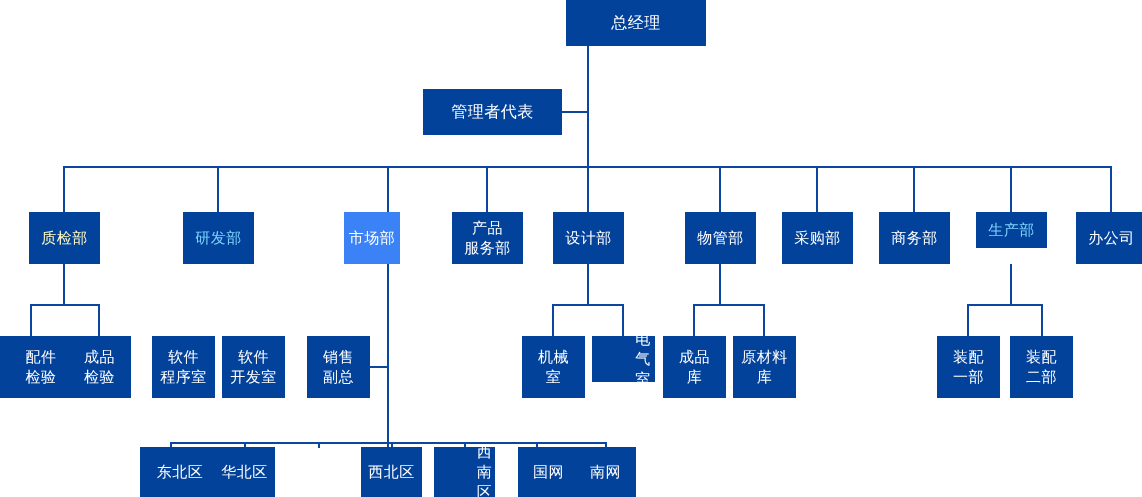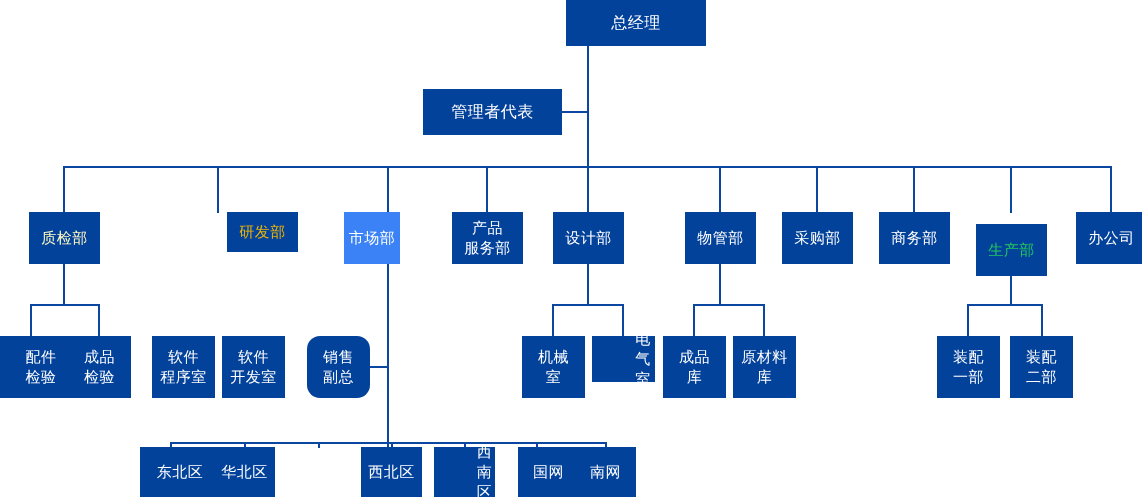--- a/index.html
+++ b/index.html
@@ -82,39 +82,39 @@
     <div class="conn v" style="left: 170px; top: 442px; background: rgb(11, 70, 160); height: 6px;"></div>
     <div class="conn v" style="left: 244px; top: 442px; background: rgb(11, 70, 160); height: 6px;"></div>
     <div class="conn v" style="left: 318px; top: 442px; background: rgb(11, 70, 160); height: 6px;"></div>
     <div class="conn v" style="left: 391px; top: 442px; background: rgb(11, 70, 160); height: 6px;"></div>
     <div class="conn v" style="left: 464px; top: 442px; background: rgb(11, 70, 160); height: 6px;"></div>
     <div class="conn v" style="left: 536px; top: 442px; background: rgb(11, 70, 160); height: 6px;"></div>
     <div class="conn v" style="left: 605px; top: 442px; background: rgb(11, 70, 160); height: 6px;"></div>
     <div class="node big" style="left: 518px; top: 0px; width: 140px; height: 46px; background: rgb(3, 66, 155); color: rgb(255, 255, 255); margin-left: 48px;">总经理</div>
     <div class="node big" style="left: 423px; top: 89px; width: 139px; height: 46px; background: rgb(3, 66, 155); color: rgb(255, 255, 255);">管理者代表</div>
     <div class="node" style="left: 29px; top: 212px; width: 71px; height: 52px; background: rgb(3, 66, 155); color: #fef9c3;">质检部</div>
-    <div class="node" style="left: 183px; top: 212px; width: 71px; height: 40px; background: rgb(3, 66, 155); color: #eab308; margin-left: 44px;">研发部</div>
+    <div class="node" style="left: 183px; top: 212px; width: 71px; height: 52px; background: rgb(3, 66, 155); color: #7dd3fc;">研发部</div>
     <div class="node" style="left: 344px; top: 212px; width: 56px; height: 52px; background: #3b82f6; color: rgb(255, 255, 255);">市场部</div>
     <div class="node" style="left: 452px; top: 212px; width: 71px; height: 52px; background: rgb(3, 66, 155); color: rgb(255, 255, 255);">产品
 服务部</div>
     <div class="node" style="left: 553px; top: 212px; width: 71px; height: 52px; background: rgb(3, 66, 155); color: rgb(255, 255, 255);">设计部</div>
     <div class="node" style="left: 685px; top: 212px; width: 71px; height: 52px; background: rgb(3, 66, 155); color: rgb(255, 255, 255);">物管部</div>
     <div class="node" style="left: 782px; top: 212px; width: 71px; height: 52px; background: rgb(3, 66, 155); color: rgb(255, 255, 255);">采购部</div>
     <div class="node" style="left: 879px; top: 212px; width: 71px; height: 52px; background: rgb(3, 66, 155); color: rgb(255, 255, 255);">商务部</div>
-    <div class="node" style="left: 976px; top: 224px; width: 71px; height: 52px; background: rgb(3, 66, 155); color: #22c55e;">生产部</div>
+    <div class="node" style="left: 976px; top: 212px; width: 71px; height: 36px; background: rgb(3, 66, 155); color: #7dd3fc;">生产部</div>
     <div class="node" style="left: 1076px; top: 212px; width: 71px; height: 52px; background: rgb(3, 66, 155); color: rgb(255, 255, 255);">办公司</div>
     <div class="node" style="left: 0px; top: 336px; width: 82px; height: 62px; background: rgb(3, 66, 155); color: rgb(255, 255, 255);">配件
 检验</div>
     <div class="node" style="left: 68px; top: 336px; width: 63px; height: 62px; background: rgb(3, 66, 155); color: rgb(255, 255, 255);">成品
 检验</div>
     <div class="node" style="left: 152px; top: 336px; width: 63px; height: 62px; background: rgb(3, 66, 155); color: rgb(255, 255, 255);">软件
 程序室</div>
     <div class="node" style="left: 222px; top: 336px; width: 63px; height: 62px; background: rgb(3, 66, 155); color: rgb(255, 255, 255);">软件
 开发室</div>
-    <div class="node" style="left: 307px; top: 336px; width: 63px; height: 62px; background: rgb(3, 66, 155); color: rgb(255, 255, 255); border-radius: 13px;">销售
+    <div class="node" style="left: 307px; top: 336px; width: 63px; height: 62px; background: rgb(3, 66, 155); color: rgb(255, 255, 255);">销售
 副总</div>
     <div class="node" style="left: 522px; top: 336px; width: 63px; height: 62px; background: rgb(3, 66, 155); color: rgb(255, 255, 255);">机械
 室</div>
     <div class="node" style="left: 592px; top: 336px; width: 63px; height: 46px; background: rgb(3, 66, 155); color: rgb(255, 255, 255); padding-left: 39px;">电气
 室</div>
     <div class="node" style="left: 663px; top: 336px; width: 63px; height: 62px; background: rgb(3, 66, 155); color: rgb(255, 255, 255);">成品
 库</div>
     <div class="node" style="left: 733px; top: 336px; width: 63px; height: 62px; background: rgb(3, 66, 155); color: rgb(255, 255, 255);">原材料
 库</div>
     <div class="node" style="left: 937px; top: 336px; width: 63px; height: 62px; background: rgb(3, 66, 155); color: rgb(255, 255, 255);">装配

